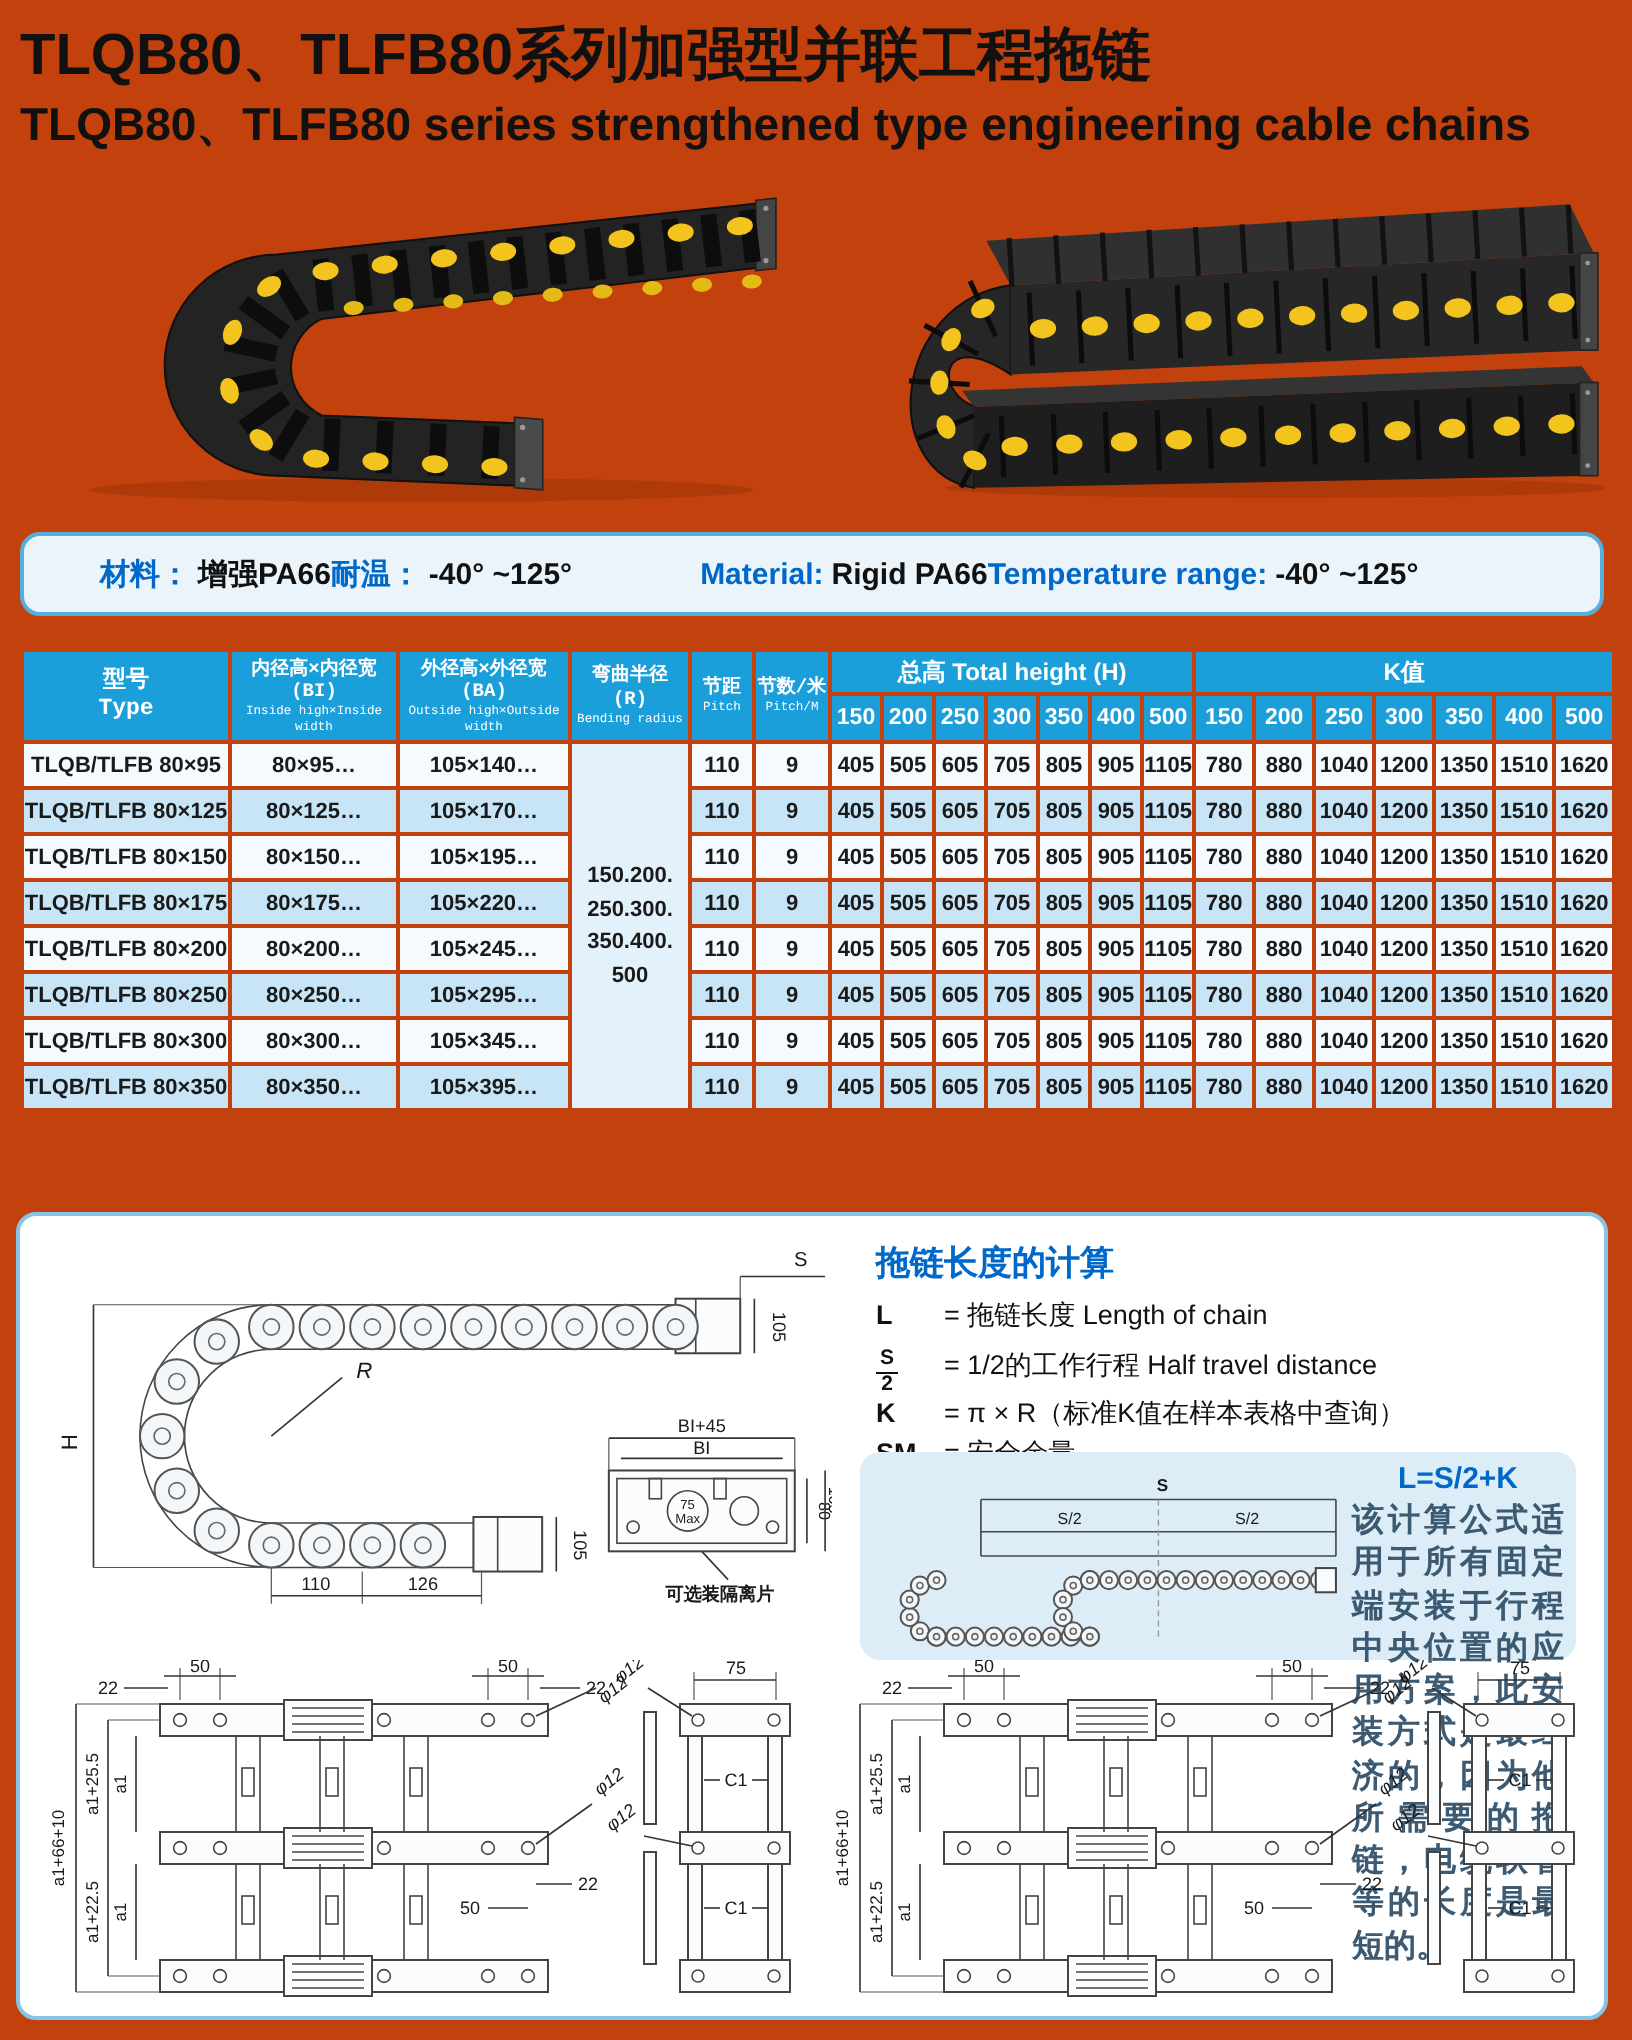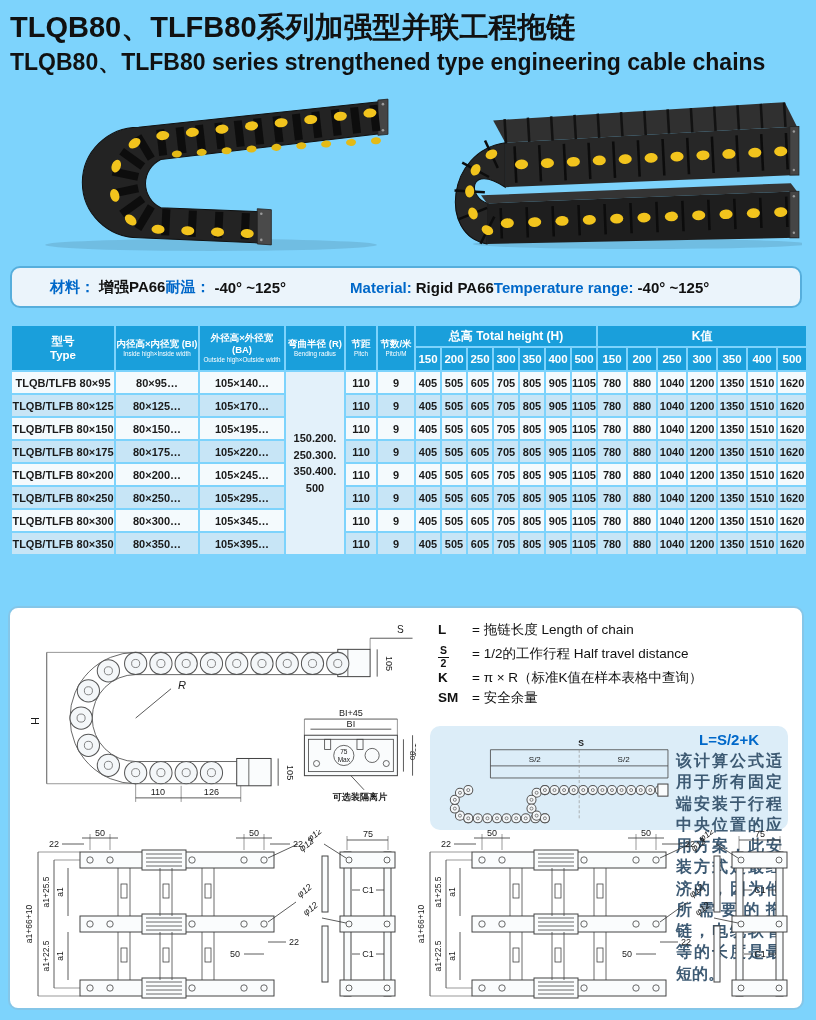--- a/index.html
+++ b/index.html
@@ -1,16 +1,16 @@
 <!DOCTYPE html>
 <html><head>
 <meta charset="utf-8">
 <style>
   html,body{margin:0;padding:0;background:#fff;}
-  .page{position:relative;width:816px;height:1020px;background:#7dd3fc;overflow:hidden;
+  .page{position:relative;width:816px;height:1020px;background:#c2410c;overflow:hidden;
         font-family:"Liberation Sans","DejaVu Sans",sans-serif;color:#111;}
   
   .title-cn{position:absolute;left:10px;top:8px;font-size:29px;font-weight:bold;letter-spacing:0;white-space:nowrap;}
   .title-en{position:absolute;left:10px;top:47px;font-size:23px;font-weight:bold;white-space:nowrap;}
   
   .photos{position:absolute;left:10px;top:86px;width:796px;height:176px;}
   .photo1{position:absolute;left:10px;top:0;}
   .photo2{position:absolute;left:392px;top:2px;}
   
   .material-bar{position:absolute;left:10px;top:266px;width:792px;height:42px;
@@ -22,21 +22,21 @@
   .gap-s{} .gap-l{margin-left:64px;}
   
   .spec-wrap{position:absolute;left:10px;top:324px;width:796px;}
   table.spec{border-collapse:separate;border-spacing:2px;table-layout:fixed;width:796px;}
   table.spec th{background:#1A9FDB;color:#fff;text-align:center;vertical-align:middle;padding:0;}
   .th-cn{display:block;font-size:11.5px;font-weight:bold;line-height:1.25;}
   .th-en{display:block;font-size:8px;font-weight:bold;line-height:1.2;}
   .th-cn.small{font-size:9.5px;} .th-en.small{font-size:6.3px;font-weight:normal;}
   th.c-group{height:20px;font-size:12px;font-weight:bold;}
   th.c-sub{height:22px;font-size:11.5px;font-weight:bold;}
-  th.c-head{height:30px;}
+  th.c-head{height:30px;font-family:Liberation Mono, monospace;}
   table.spec td{text-align:center;font-size:11px;font-weight:bold;color:#1a1a1a;height:21px;padding:0;overflow:hidden;}
   tr.row-odd td{background:#F4FAFD;}
   tr.row-even td{background:#C7E5F6;}
   td.c-type{font-size:11px;}
   td.c-radius{background:#E3F1FA !important;white-space:pre-line;font-size:12px;line-height:1.5;vertical-align:middle;}
   .note-row{position:absolute;left:10px;top:560px;width:782px;height:30px;line-height:30px;
     background:#E9F4FB;font-size:12.5px;font-weight:bold;color:#222;padding-left:14px;
     border-bottom:2px solid #CBE4F4;}
   
   .bottom-box{position:absolute;left:8px;top:606px;width:796px;height:404px;
@@ -579,20 +579,21 @@
         <line class="dim" x1="383" y1="122" x2="383" y2="154"></line>
         <text x="389" y="138" transform="rotate(90 389 138)" text-anchor="middle" font-size="8">80</text>
         <line class="dim" x1="392" y1="118" x2="392" y2="158"></line>
         <text x="394" y="126" transform="rotate(90 394 126)" font-size="8">105</text>
         <line class="dim" x1="331" y1="158" x2="344" y2="172"></line>
         <text x="340" y="182" text-anchor="middle" font-size="9" font-weight="bold">可选装隔离片</text>
       </g>
     </svg>
 
     <div class="calc">
+      <div class="calc-title">拖链长度的计算</div>
       <div class="calc-line">
         <span class="calc-term">L</span>
         <span>= 拖链长度 Length of chain</span>
       </div>
       <div class="calc-line">
         <span class="calc-term"><span class="frac">
               <span class="num">S</span>
               <span>2</span>
             </span></span>
         <span>= 1/2的工作行程 Half travel distance</span>

